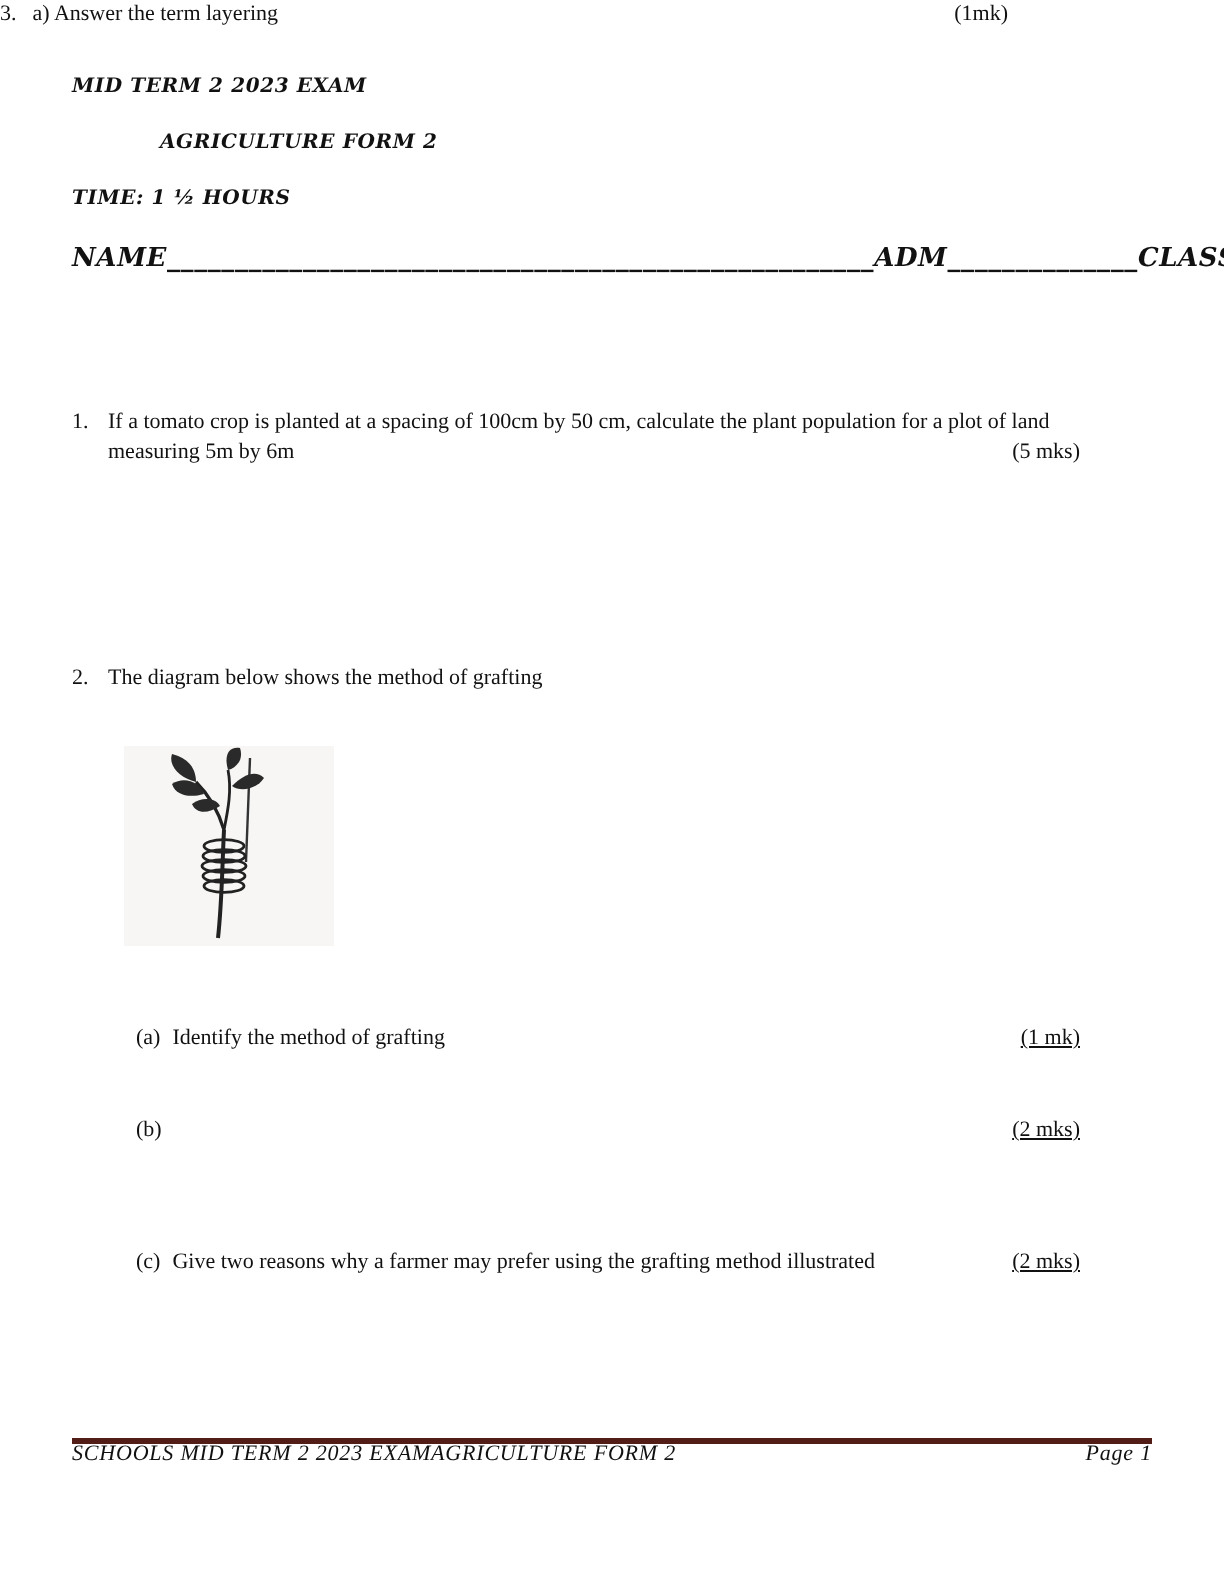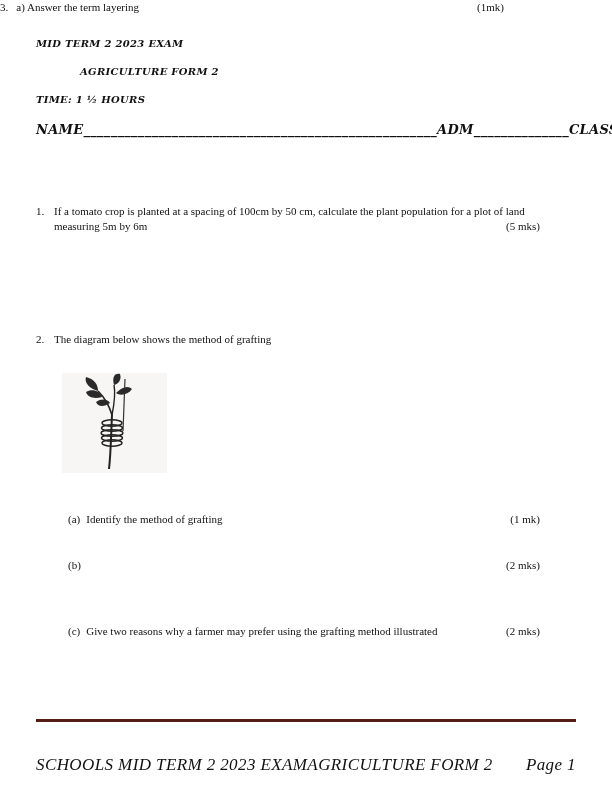--- a/index.html
+++ b/index.html
@@ -44,43 +44,43 @@
 
   .q2{left:36px;top:332px;width:504px;}
 
   .subq{
     position:absolute;left:68px;width:472px;
     font-size:11px;line-height:15px;
     display:flex;justify-content:space-between;
   }
   .subq .sub-label{margin-right:6px;white-space:nowrap;}
   .subq .sub-text{flex:1;}
-  .subq .sub-marks{white-space:nowrap;margin-left:22px;}
+  .subq .sub-marks{white-space:nowrap;margin-left:22px;text-decoration:underline;}
   .subA{top:512px;}
   .subB{top:558px;}
   .subC{top:624px;}
 
   .q3{left:36px;top:671px;width:504px;display:flex;font-size:11px;line-height:15px;}
   .q3 .qnum{margin-right:8px;}
   .q3 .qtext{flex:1;padding-left:0;}
   .q3 .marks{position:static;white-space:nowrap;}
 
   .diagram-box{
     position:absolute;left:62px;top:373px;width:105px;height:100px;
     background:#f7f6f4;
   }
 
   .footer-rule{
     position:absolute;left:36px;top:719px;width:540px;height:0;
     border-top:3px solid #531d17;
   }
   .footer{
-    position:absolute;left:36px;top:755px;width:540px;
+    position:absolute;left:36px;top:721px;width:540px;
     display:flex;justify-content:space-between;
-    font-size:17px;font-style:italic;
+    font-size:11px;font-style:italic;
     font-family:"Liberation Serif", serif;
     letter-spacing:0.4px;
   }
 </style>
 </head>
 <body>
 
 <div class="page">
 
   <div class="script hdr1">MID TERM 2 2023 EXAM</div>

